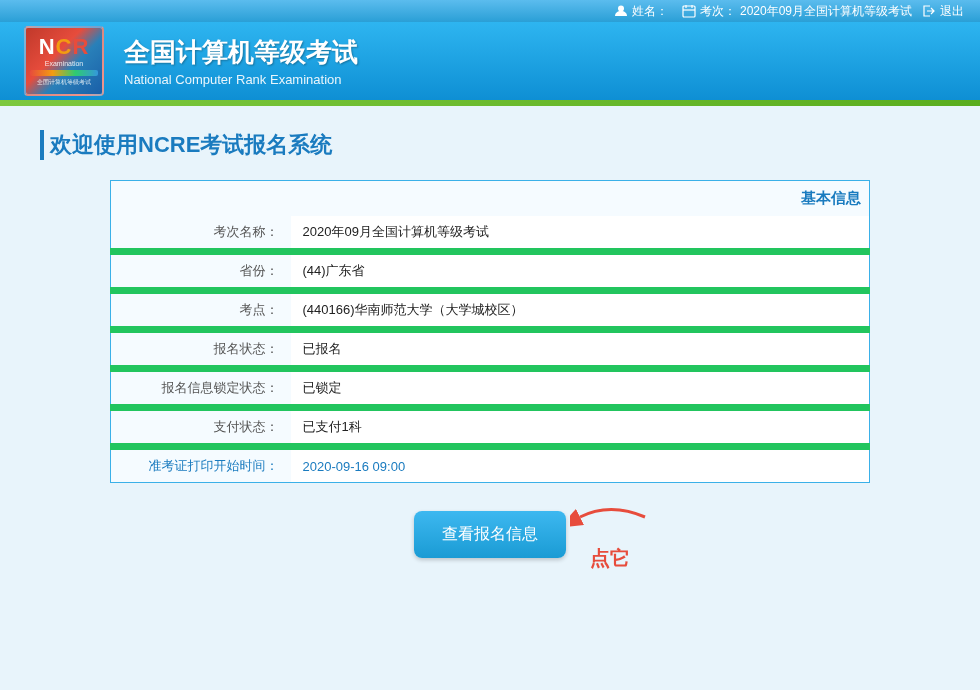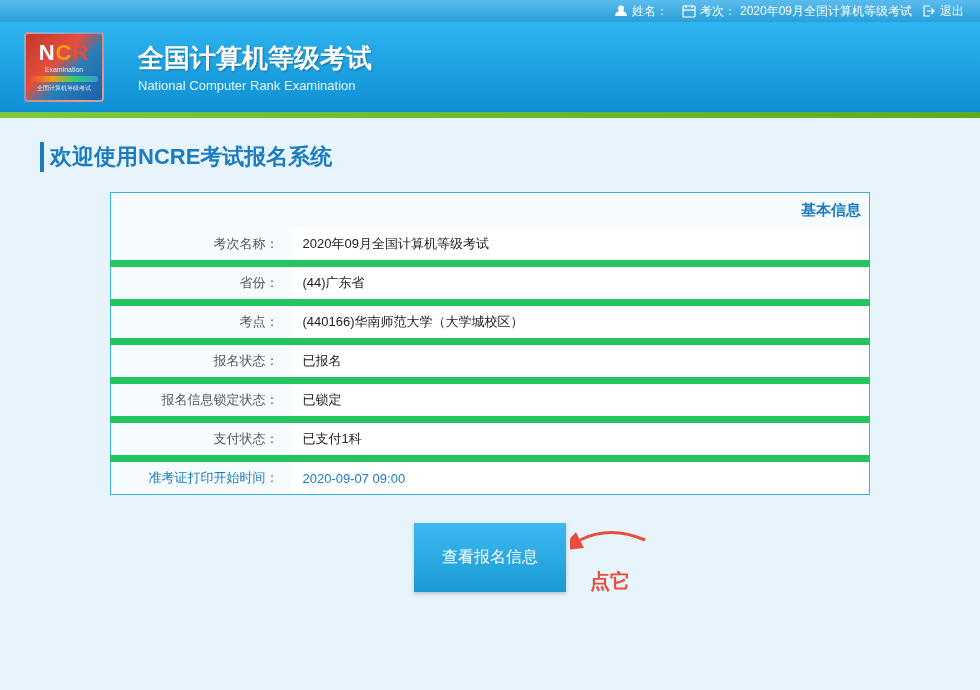--- a/index.html
+++ b/index.html
@@ -21,25 +21,25 @@
       padding: 0 16px;
       font-size: 12px;
       color: #fff;
       gap: 10px;
     }
     .top-bar span { display: flex; align-items: center; gap: 4px; }
 
     
     .header {
       background: linear-gradient(to bottom, #2eb5f0, #0e8fd4);
-      height: 90px;
+      height: 78px;
       display: flex;
       align-items: center;
       padding: 0 24px;
-      gap: 34px;
+      gap: 20px;
     }
     .logo-box {
       width: 80px;
       height: 70px;
       background: linear-gradient(135deg, #c0392b 0%, #e74c3c 40%, #2980b9 60%, #1a5fa8 100%);
       border-radius: 4px;
       display: flex;
       flex-direction: column;
       align-items: center;
       justify-content: center;
@@ -148,23 +148,23 @@
       display: flex;
       justify-content: center;
       align-items: center;
       margin-top: 28px;
       position: relative;
     }
     .view-btn {
       background: linear-gradient(to bottom, #3db8f0, #1a9bd4);
       color: #fff;
       border: none;
-      padding: 24px 28px;
+      padding: 13px 28px;
       font-size: 16px;
-      border-radius: 0;
+      border-radius: 8px;
       cursor: pointer;
       font-family: "Microsoft YaHei", Arial, sans-serif;
       box-shadow: 0 2px 4px rgba(0,0,0,0.2);
     }
 
     
     .arrow-annotation {
       position: absolute;
       left: 50%;
       margin-left: 80px;
@@ -260,21 +260,21 @@
         <tr>
           <td>报名信息锁定状态：</td>
           <td>已锁定</td>
         </tr>
         <tr>
           <td>支付状态：</td>
           <td>已支付1科</td>
         </tr>
         <tr>
           <td style="color: rgb(26, 123, 191);">准考证打印开始时间：</td>
-          <td style="color: rgb(26, 123, 191);">2020-09-07 09:00</td>
+          <td style="color: rgb(26, 123, 191);">2020-09-16 09:00</td>
         </tr>
       </tbody>
   </table>
 
   <div class="button-area">
     <button class="view-btn">查看报名信息</button>
     <div class="arrow-annotation">
       <svg class="arrow-svg" viewBox="0 0 80 40">
 
         <defs>

